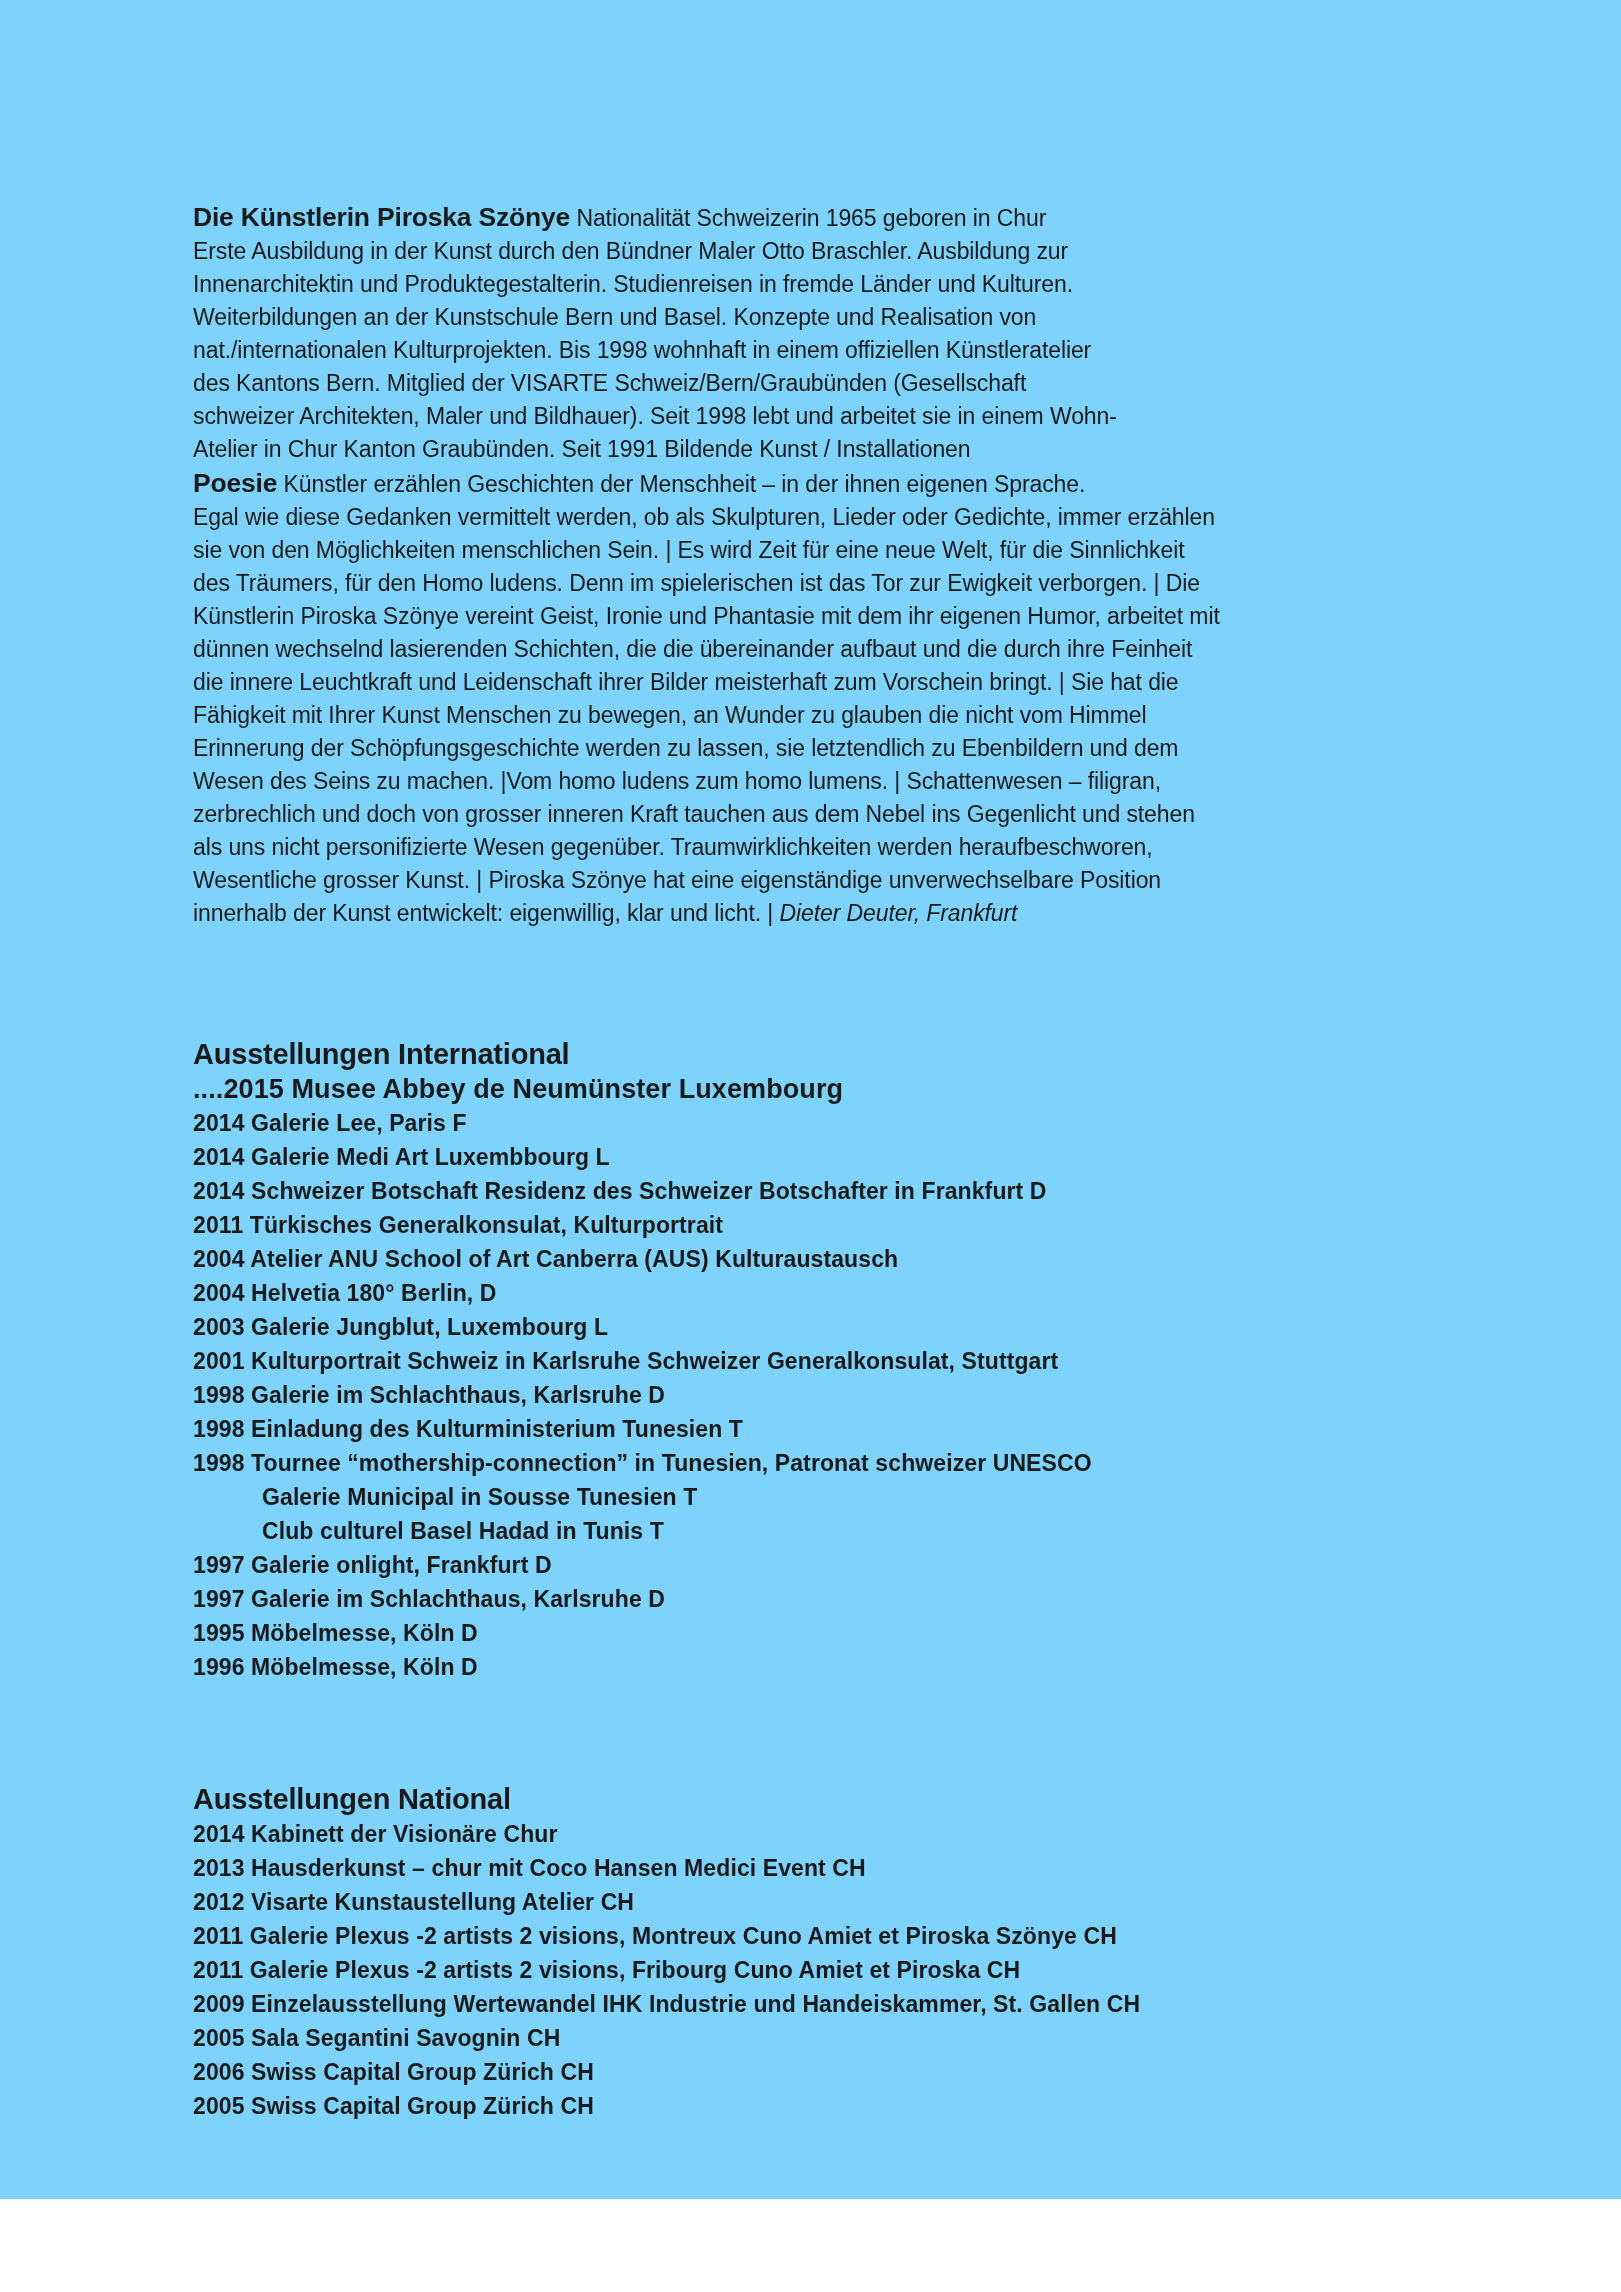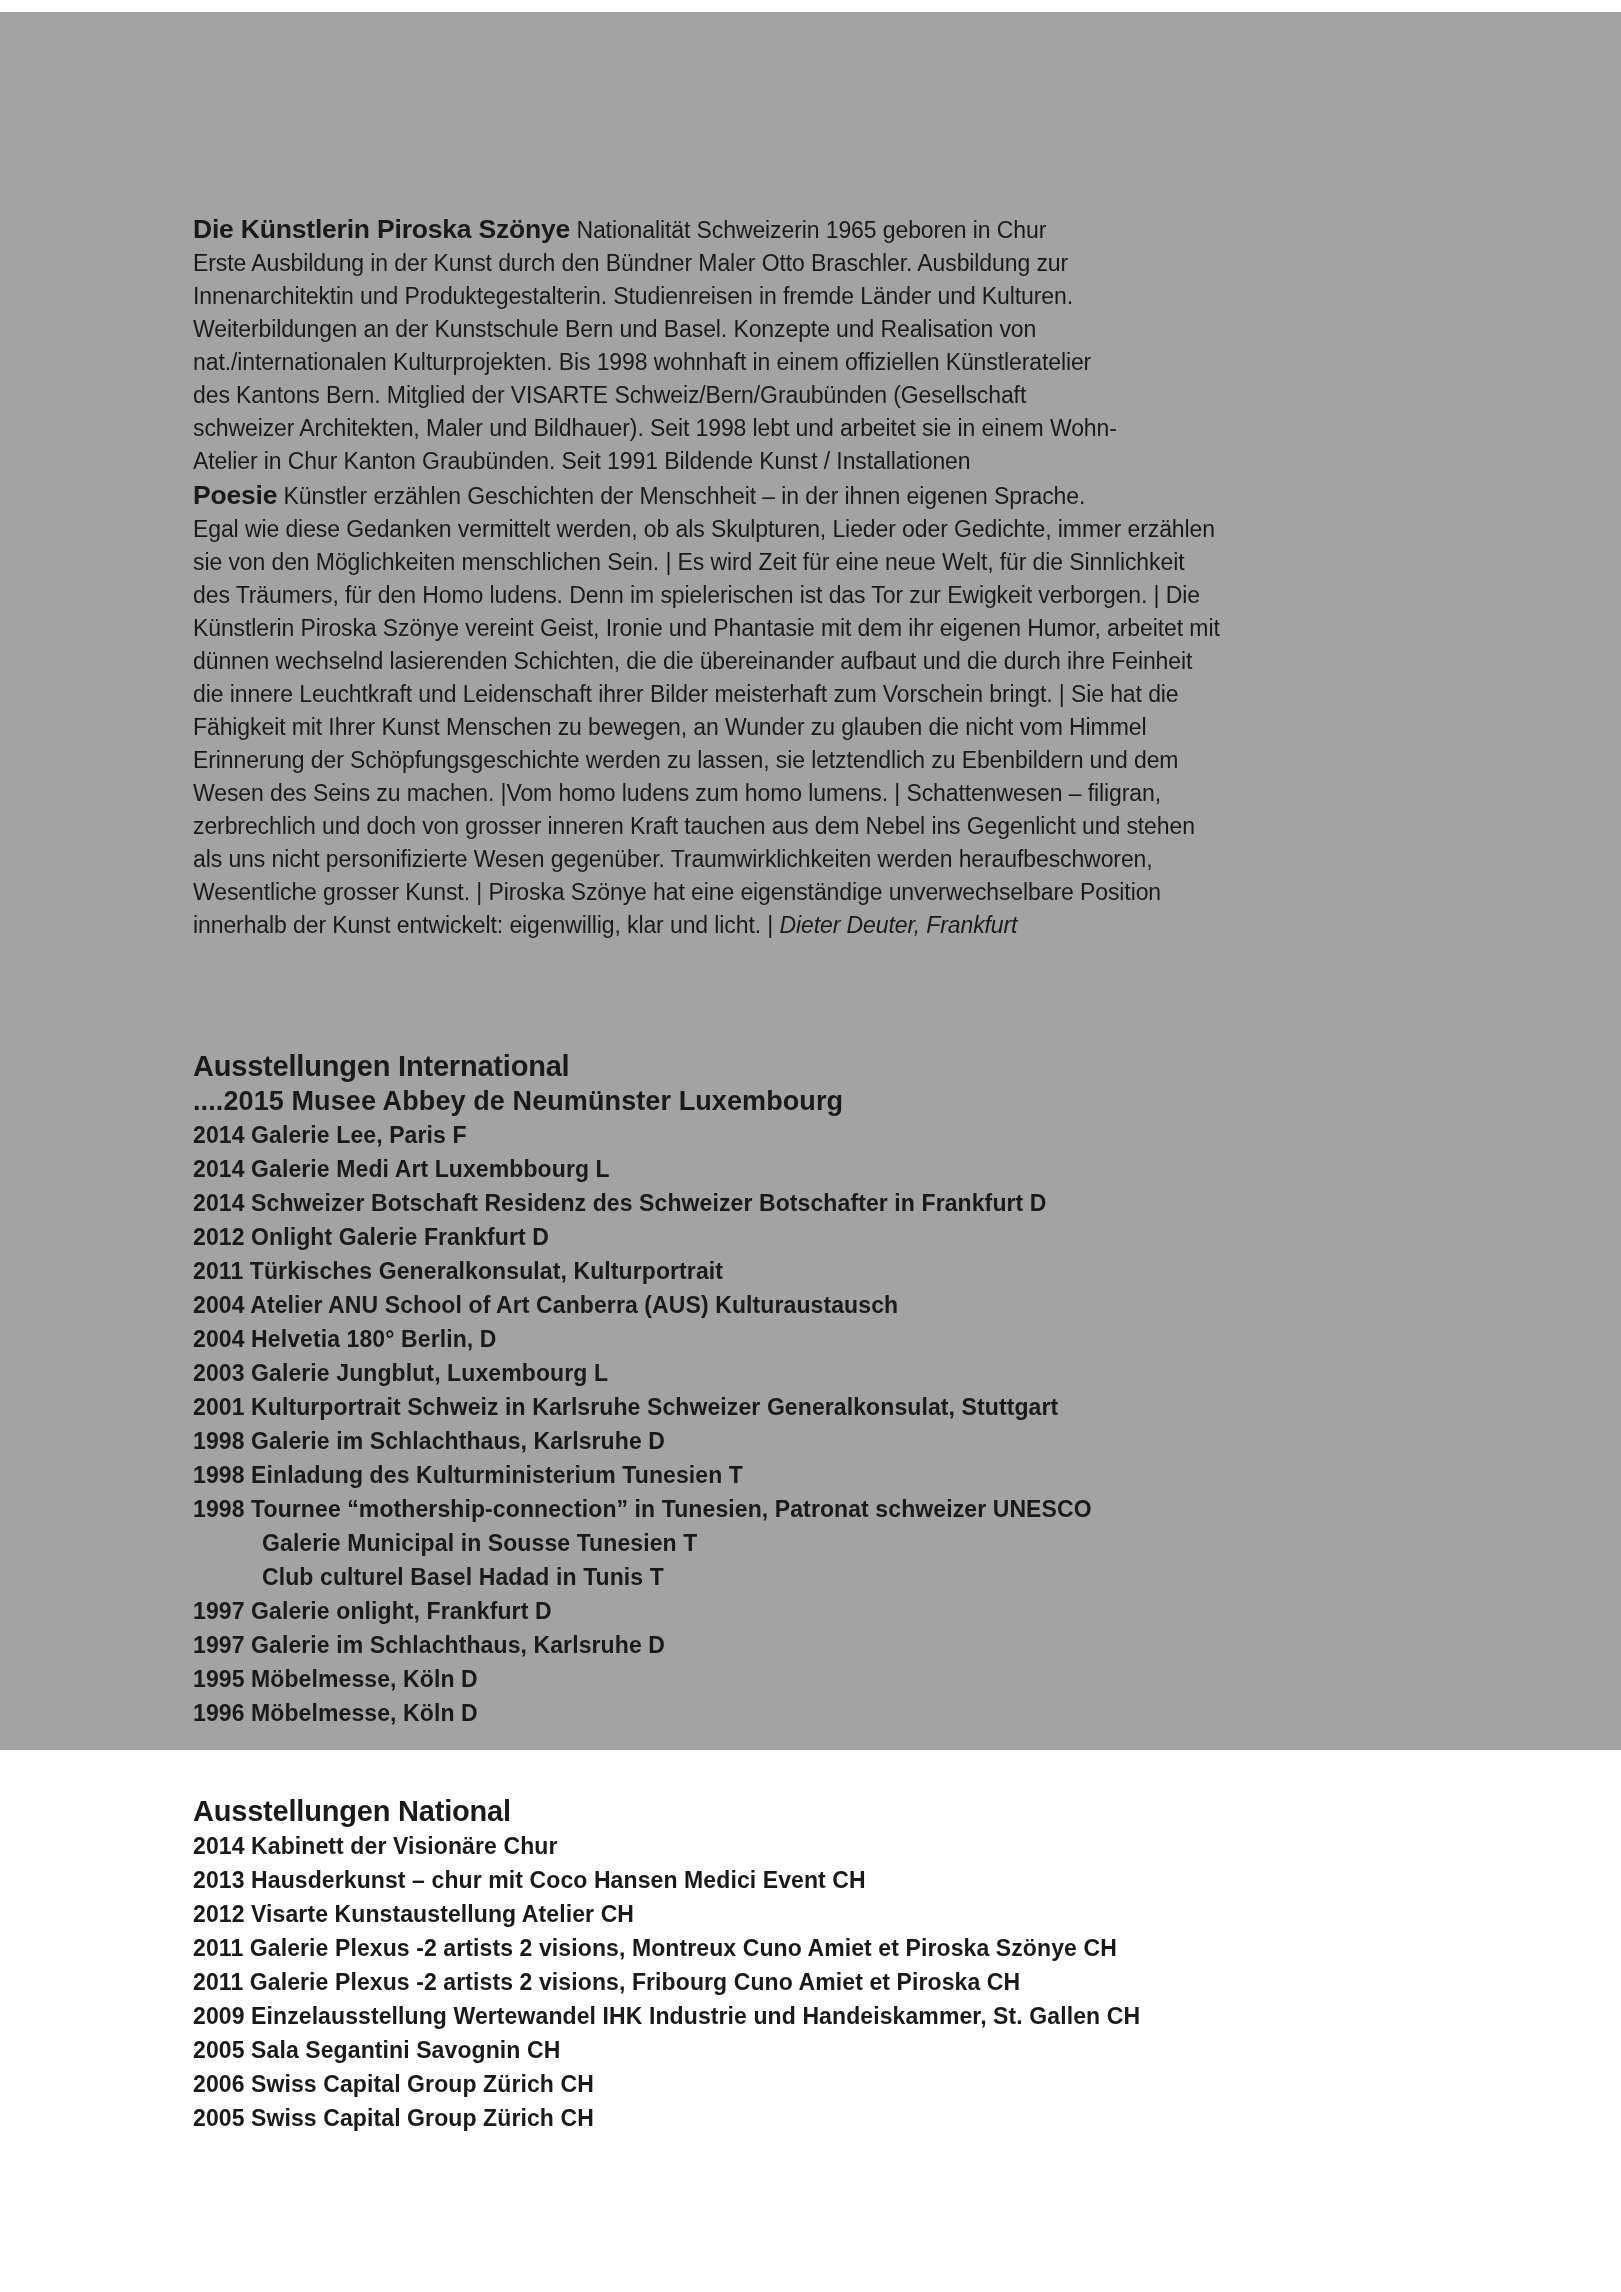--- a/index.html
+++ b/index.html
@@ -1,17 +1,17 @@
 <!DOCTYPE html>
 <html><head>
 <meta charset="utf-8">
 <style>
   html, body { margin: 0; padding: 0; background: #ffffff; }
   body { width: 1621px; height: 2293px; position: relative; overflow: hidden; color: #1a1a1a; font-family: "Liberation Sans", sans-serif; }
-  .page { position: absolute; left: 0; top: 12px; width: 1621px; height: 1738px; background: #a3a3a3; }
+  .page { position: absolute; left: 0; top: 0; width: 1621px; height: 2199px; background: #7dd3fc; }
   .content { position: absolute; left: 193px; top: 201px; width: 1274px; }
   .bio { font-size: 23px; line-height: 33px; letter-spacing: -0.1px; }
   .bio .lead { font-weight: bold; font-size: 26.5px; letter-spacing: -0.2px; }
   .bio .strong { font-weight: normal; }
   .bio .ital { font-style: italic; }
   .line { display: block; white-space: nowrap; }
   .section { position: absolute; left: 193px; width: 1274px; }
   .section-title { font-weight: bold; font-size: 29px; line-height: 35px; letter-spacing: -0.2px; white-space: nowrap; }
   .list { margin: 0; padding: 0; list-style: none; }
   .item { font-weight: bold; font-size: 23px; line-height: 34px; white-space: nowrap; letter-spacing: 0.1px; }
@@ -48,21 +48,20 @@
     <span class="line"><span>innerhalb der Kunst entwickelt: eigenwillig, klar und licht. |</span> <span class="ital">Dieter Deuter, Frankfurt</span></span>
   </div>
 
   <div class="section" style="top:1037px;">
     <div class="section-title">Ausstellungen International</div>
     <ul class="list">
       <li class="item first">....2015 Musee Abbey de Neumünster Luxembourg</li>
       <li class="item">2014 Galerie Lee, Paris F</li>
       <li class="item">2014 Galerie Medi Art Luxembbourg L</li>
       <li class="item">2014 Schweizer Botschaft Residenz des Schweizer Botschafter in Frankfurt D</li>
-      <li class="item">2012 Onlight Galerie Frankfurt D</li>
       <li class="item">2011 Türkisches Generalkonsulat, Kulturportrait</li>
       <li class="item">2004 Atelier ANU School of Art Canberra (AUS) Kulturaustausch</li>
       <li class="item">2004 Helvetia 180° Berlin, D</li>
       <li class="item">2003 Galerie Jungblut, Luxembourg L</li>
       <li class="item">2001 Kulturportrait Schweiz in Karlsruhe Schweizer Generalkonsulat, Stuttgart</li>
       <li class="item">1998 Galerie im Schlachthaus, Karlsruhe D</li>
       <li class="item">1998 Einladung des Kulturministerium Tunesien T</li>
       <li class="item">1998 Tournee “mothership-connection” in Tunesien, Patronat schweizer UNESCO</li>
       <li class="item indent">Galerie Municipal in Sousse Tunesien T</li>
       <li class="item indent">Club culturel Basel Hadad in Tunis T</li>

